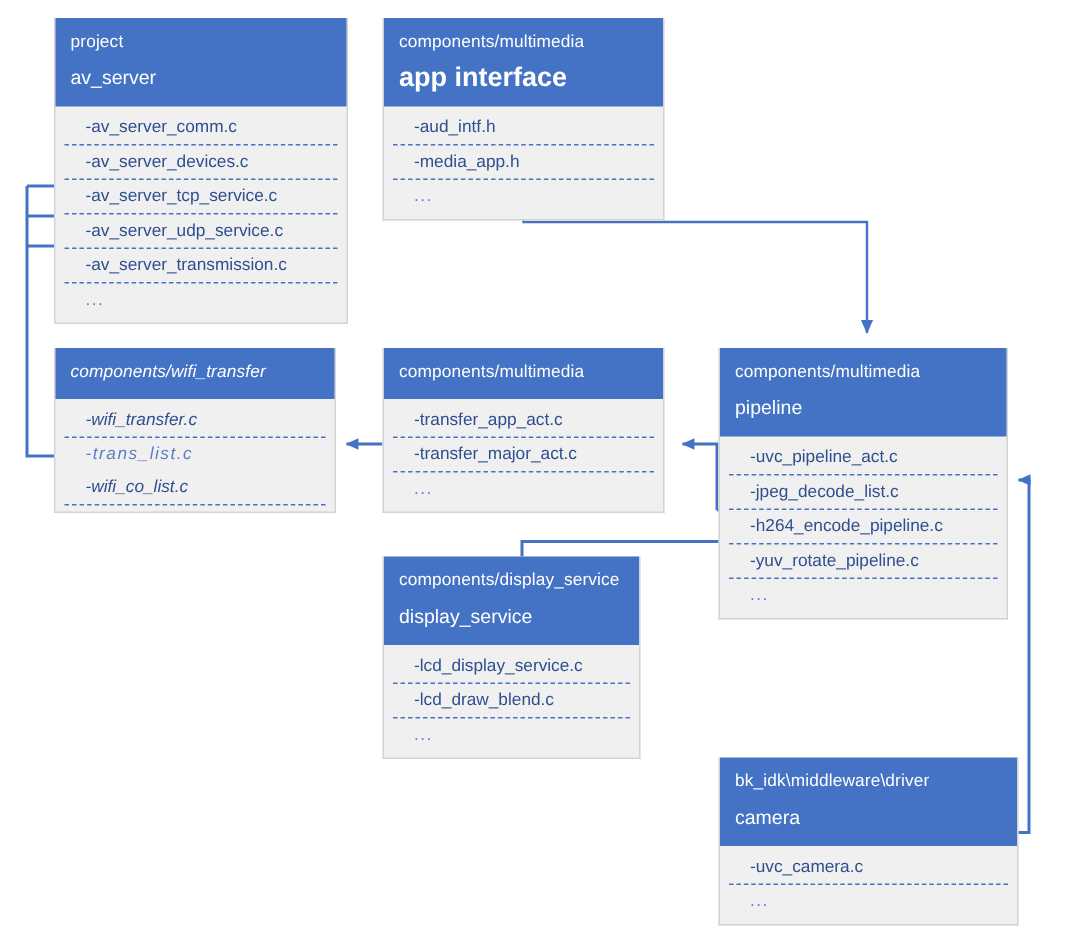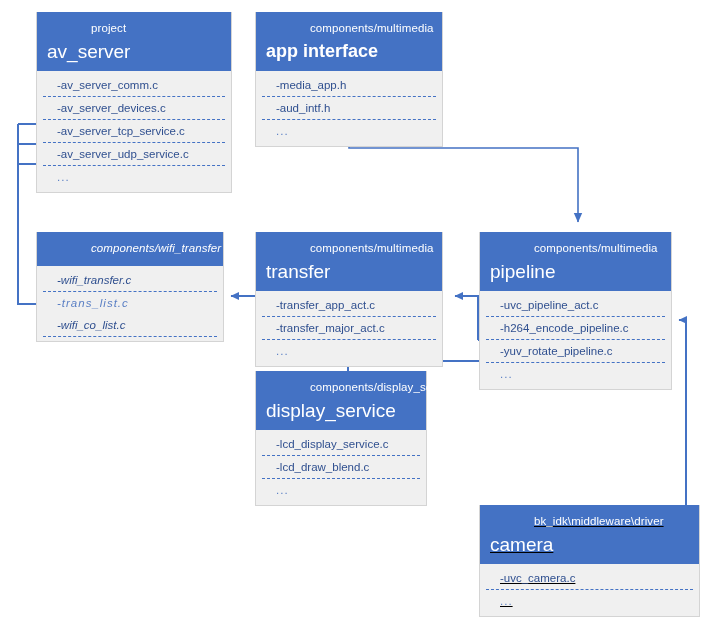--- a/index.html
+++ b/index.html
@@ -43,24 +43,23 @@
     color: #ffffff;
     padding: 9px 10px 10px 10px;
     box-sizing: border-box;
   }
   .node-pkg {
     font-size: 11.5px;
     line-height: 15px;
     font-weight: normal;
     letter-spacing: 0.1px;
     white-space: nowrap;
-    margin-left: 44px;
   }
   .node-title {
-    font-size: 19px;
+    font-size: 13px;
     line-height: 19px;
     margin-top: 6px;
     white-space: nowrap;
   }
   .node-title.bold { font-weight: bold; font-size: 18px;}
   .node-body {
     padding: 3px 0 4px 0;
   }
   .member {
     font-size: 11.5px;
@@ -131,85 +130,86 @@
   <div class="node" style="left:36px; top:12px; width:196px;">
     <div class="node-header">
       <div class="node-pkg">project</div>
       <div class="node-title">av_server</div>
     </div>
     <div class="node-body">
       <div class="member">-av_server_comm.c</div>
       <div class="member">-av_server_devices.c</div>
       <div class="member">-av_server_tcp_service.c</div>
       <div class="member">-av_server_udp_service.c</div>
+      <div class="member">-av_server_transmission.c</div>
       <div class="member last ellipsis">...</div>
     </div>
   </div>
 
   <div class="node" style="left:255px; top:12px; width:188px;">
     <div class="node-header">
       <div class="node-pkg">components/multimedia</div>
       <div class="node-title bold">app interface</div>
     </div>
     <div class="node-body">
+      <div class="member">-aud_intf.h</div>
       <div class="member">-media_app.h</div>
-      <div class="member">-aud_intf.h</div>
       <div class="member last ellipsis">...</div>
     </div>
   </div>
 
   <div class="node" style="left:36px; top:232px; width:188px;font-style:italic;">
     <div class="node-header">
       <div class="node-pkg">components/wifi_transfer</div>
     </div>
     <div class="node-body">
       <div class="member">-wifi_transfer.c</div>
       <div class="member last">-trans_list.c</div>
       <div class="member">-wifi_co_list.c</div>
     </div>
   </div>
 
   <div class="node" style="left:255px; top:232px; width:188px;">
     <div class="node-header">
       <div class="node-pkg">components/multimedia</div>
-      <div class="node-title">transfer</div>
     </div>
     <div class="node-body">
       <div class="member">-transfer_app_act.c</div>
       <div class="member">-transfer_major_act.c</div>
       <div class="member last ellipsis">...</div>
     </div>
   </div>
 
   <div class="node" style="left:479px; top:232px; width:193px;">
     <div class="node-header">
       <div class="node-pkg">components/multimedia</div>
       <div class="node-title">pipeline</div>
     </div>
     <div class="node-body">
       <div class="member">-uvc_pipeline_act.c</div>
+      <div class="member">-jpeg_decode_list.c</div>
       <div class="member">-h264_encode_pipeline.c</div>
       <div class="member">-yuv_rotate_pipeline.c</div>
       <div class="member last ellipsis">...</div>
     </div>
   </div>
 
   <div class="node" style="left:255px; top:371px; width:172px;">
     <div class="node-header">
       <div class="node-pkg">components/display_service</div>
       <div class="node-title">display_service</div>
     </div>
     <div class="node-body">
       <div class="member">-lcd_display_service.c</div>
       <div class="member">-lcd_draw_blend.c</div>
       <div class="member last ellipsis">...</div>
     </div>
   </div>
 
-  <div class="node" style="left:479px; top:505px; width:221px;text-decoration:underline;">
+  <div class="node" style="left:479px; top:505px; width:200px;">
     <div class="node-header">
       <div class="node-pkg">bk_idk\middleware\driver</div>
       <div class="node-title">camera</div>
     </div>
     <div class="node-body">
       <div class="member">-uvc_camera.c</div>
       <div class="member last ellipsis">...</div>
     </div>
   </div>
 

